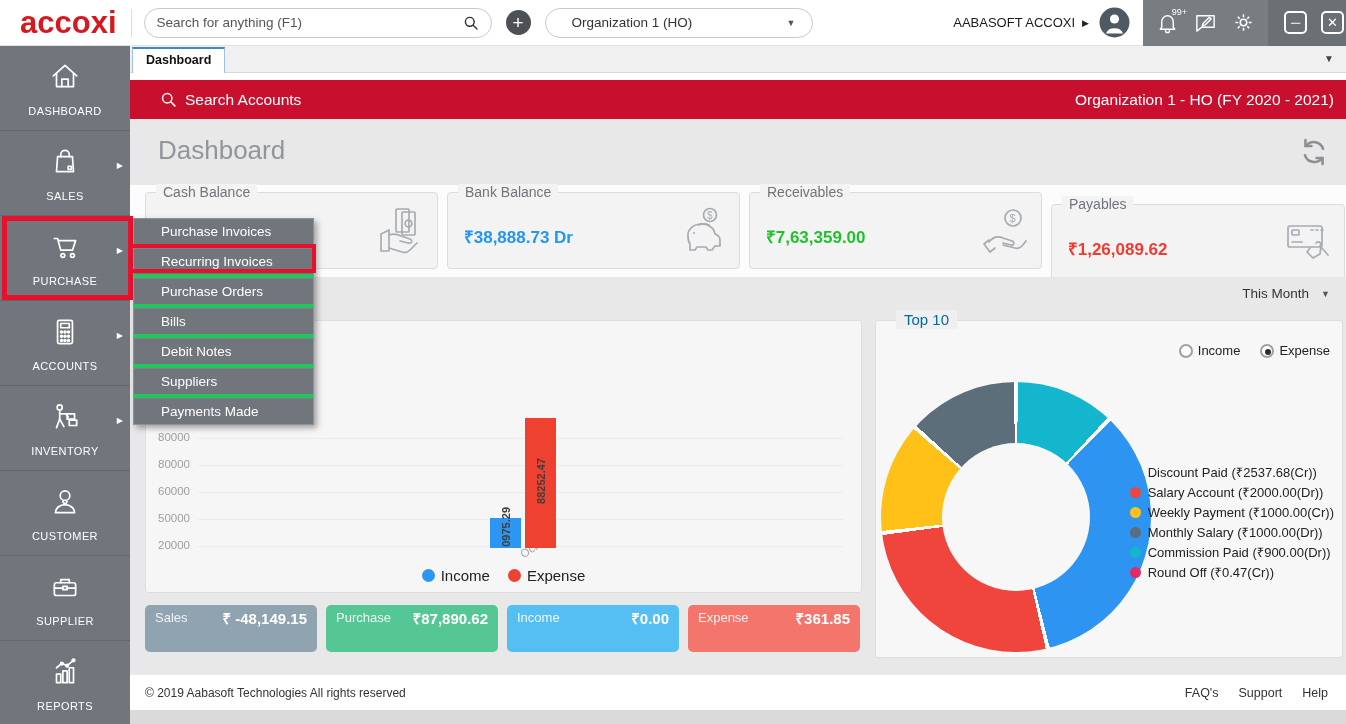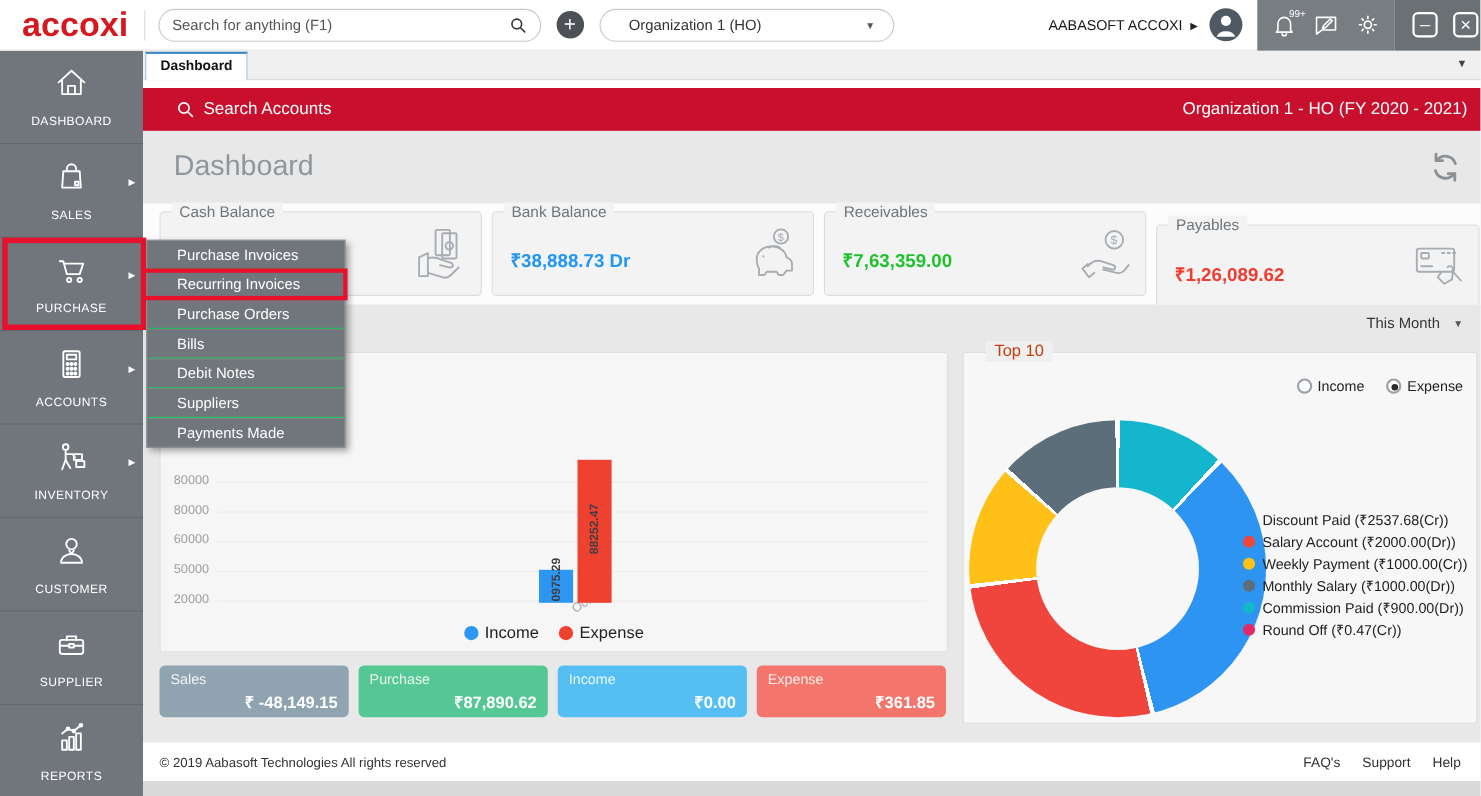--- a/index.html
+++ b/index.html
@@ -44,21 +44,21 @@
   .side-arrow { position:absolute; right:7px; top:50%; margin-top:-12px; color:#fff; font-size:10px; }
 
   
   .hl { position:absolute; border:5px solid #E8112D; background:transparent; pointer-events:none; }
   .hl-purchase { left:2px; top:216px; width:131px; height:84px; z-index:40; }
   .hl-recurring { left:129px; top:244px; width:187px; height:29px; border-width:4px; z-index:70; }
 
   
   .submenu { position:absolute; left:133px; top:218px; width:181px; z-index:60; background:#71767c;
              border:1px solid #8e9296; box-shadow:3px 3px 6px rgba(0,0,0,.35); }
-  .submenu-item { padding:5px 0 5px 27px; font-size:13.5px; color:#fff; border-bottom:1px solid #22c55e; cursor:pointer; }
+  .submenu-item { padding:5px 0 5px 27px; font-size:13.5px; color:#fff; border-bottom:4px solid #22c55e; cursor:pointer; }
   .submenu-item:last-child { border-bottom:none; }
   .submenu-item + .submenu-item { border-top:1px solid #7e8287; }
 
   
   .main { position:absolute; left:130px; top:46px; width:1216px; height:678px; background:#e8e8e8; }
   .tabbar { position:absolute; top:0; left:0; right:0; height:27px; background:#f0f0f0; border-bottom:1px solid #d8d8d8; }
   .tab { position:absolute; left:2px; top:1px; height:26px; background:#fff; border:1px solid #9fc1dd;
          border-top:2px solid #3f87c5; border-bottom:none; padding:0 13px; font-weight:bold; font-size:12.5px;
          color:#111; line-height:23px; cursor:pointer; }
   .tab-caret { position:absolute; right:12px; top:7px; font-size:10px; color:#444; cursor:pointer; }
@@ -94,36 +94,36 @@
   .cat { position:absolute; left:372px; top:229px; transform:rotate(-33deg); transform-origin:left top;
          color:#a8a8a8; font-size:11.5px; }
   .bar-legend { position:absolute; left:0; right:0; top:246px; display:flex; justify-content:center; gap:18px;
                 font-size:15px; color:#222; }
   .bar-legend .li { display:flex; align-items:center; gap:6px; }
   .dot { border-radius:50%; display:inline-block; }
   .dot13 { width:13px; height:13px; }
   .dot11 { width:11px; height:11px; }
 
   .donut-panel { left:745px; top:43px; width:468px; height:338px; background:#f7f7f7; }
-  .panel-title { position:absolute; left:20px; top:-11px; background:#efefef; padding:1px 8px; font-size:15px; color:#c2410c; }
+  .panel-title { position:absolute; left:20px; top:-11px; background:#efefef; padding:1px 8px; font-size:15px; color:#0369a1; }
   .radios { position:absolute; top:22px; right:12px; display:flex; gap:20px; align-items:center; font-size:13px; color:#222; }
   .radio-item { display:flex; align-items:center; gap:5px; cursor:pointer; }
   .rcirc { width:14px; height:14px; border:2px solid #9ba1a6; border-radius:50%; position:relative; background:#fff; }
   .rcirc.sel::after { content:""; position:absolute; left:3px; top:3px; width:6px; height:6px; border-radius:50%; background:#2b2b2b; }
   .donut { position:absolute; left:5px; top:61px; width:270px; height:270px; border-radius:50%; }
   .hole { position:absolute; left:61px; top:61px; width:148px; height:148px; border-radius:50%; background:#f7f7f7; }
   .donut-legend { position:absolute; right:8px; top:142px; display:flex; flex-direction:column; gap:2px;
                   font-size:13px; color:#222; }
   .donut-legend .li { display:flex; align-items:center; gap:7px; }
 
   
   .summary { position:absolute; left:15px; top:328px; display:flex; gap:9px; }
   .sum-card { width:172px; height:47px; border-radius:5px; position:relative; color:#fff; }
   .sum-label { position:absolute; left:10px; top:5px; font-size:13px; opacity:.88; }
-  .sum-value { position:absolute; right:10px; bottom:4px; font-size:15px; font-weight:bold; }
+  .sum-value { position:absolute; right:10px; bottom:24px; font-size:15px; font-weight:bold; }
 
   
   .footer { position:absolute; top:629px; height:35px; left:0; right:0; background:#fff; display:flex;
             align-items:center; padding:0 18px 0 15px; font-size:12px; color:#333; }
   .footer-links { margin-left:auto; display:flex; gap:20px; font-size:12.5px; color:#333; }
   .footer-links span { cursor:pointer; }
   .bottom-strip { position:absolute; bottom:0; height:14px; left:0; right:0; background:#dadada; }
 </style>
 </head>
 <body>

